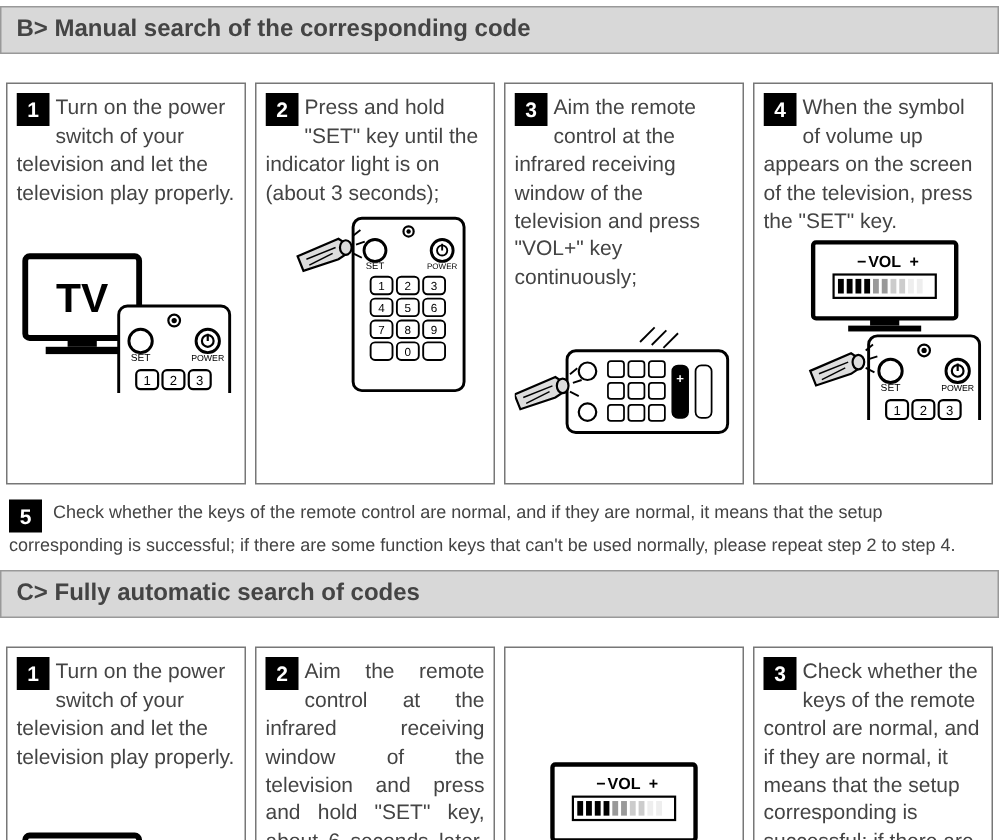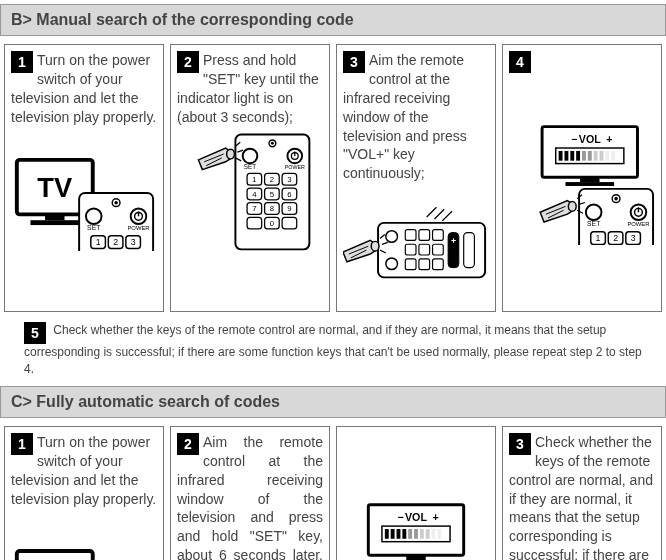--- a/index.html
+++ b/index.html
@@ -10,21 +10,21 @@
     color: #333;
     font-size: 12px;
   }
   .section-header {
     background: #d8d8d8;
     padding: 6px 10px;
     font-weight: bold;
     font-size: 16px;
     color: #444;
     border: 1px solid #999;
-    margin: 4px 0 8px 0;
+    margin: 4px 0 19px 0;
   }
   .row {
     display: flex;
     gap: 6px;
     padding: 0 4px;
   }
   .cell {
     border: 1px solid #777;
     flex: 1;
     padding: 6px 6px 4px 6px;
@@ -59,21 +59,21 @@
   .illus {
     margin-top: 4px;
     height: 120px;
     display: flex;
     align-items: flex-end;
     justify-content: center;
     overflow: hidden;
   }
   .cell-wide {
     border: none;
-    padding: 4px 24px;
+    padding: 4px 6px;
     margin-top: 6px;
   }
   .cell-wide .step-text {
     font-size: 12px;
     line-height: 1.4;
   }
   .justified { text-align: justify; }
   .sec-c .cell { min-height: 240px; }
   
   svg { display: block; }
@@ -247,20 +247,21 @@
         <line x1="86" y1="14" x2="96" y2="4" stroke="#000" stroke-width="1.3"></line>
         <line x1="94" y1="16" x2="104" y2="6" stroke="#000" stroke-width="1.3"></line>
         <line x1="102" y1="18" x2="112" y2="8" stroke="#000" stroke-width="1.3"></line>
       </svg>
     </div>
   </div>
 
   <div class="cell">
     <div class="step-block">
       <span class="step-num step-num-float">4</span>
+      <span class="step-text">When the symbol of volume up appears on the screen of the television, press the "SET" key.</span>
     </div>
     <div class="illus">
       <svg width="150" height="120" viewBox="0 0 150 120">
         <use href="#tv-vol" x="34" y="0"></use>
         <use href="#remote-top" x="72" y="64"></use>
         <use href="#hand" x="32" y="68"></use>
       </svg>
     </div>
   </div>
 </div>

